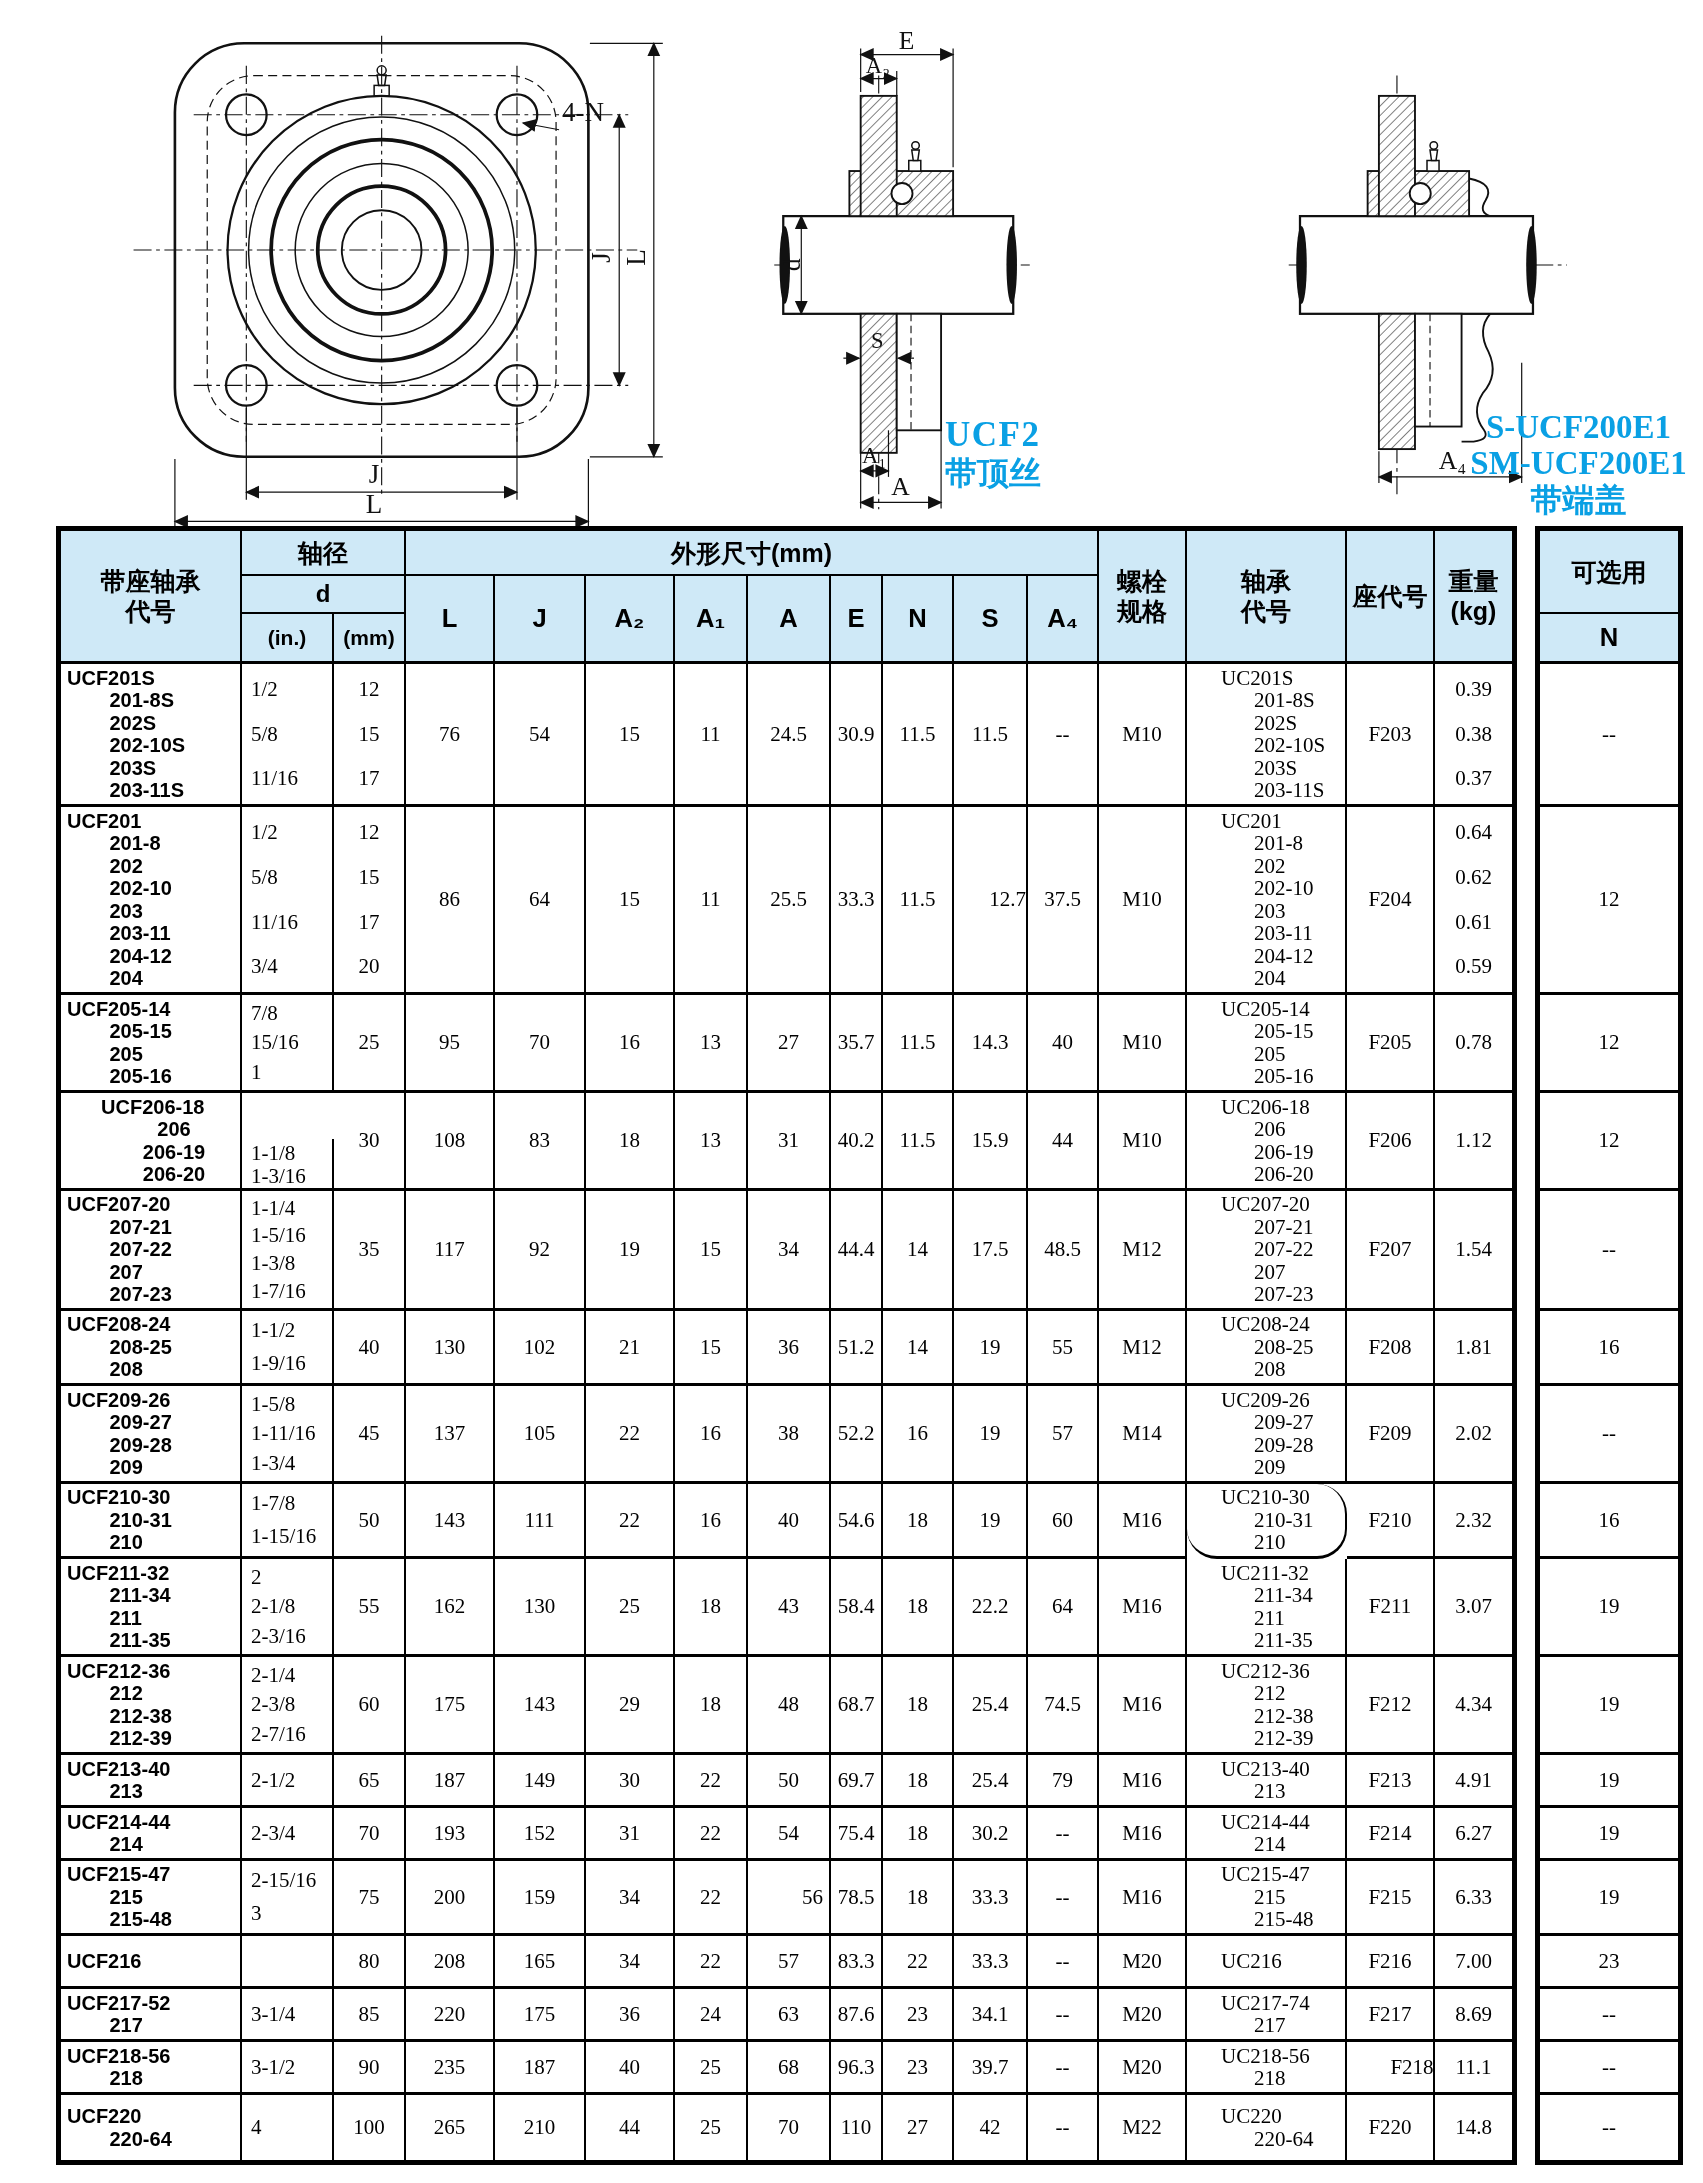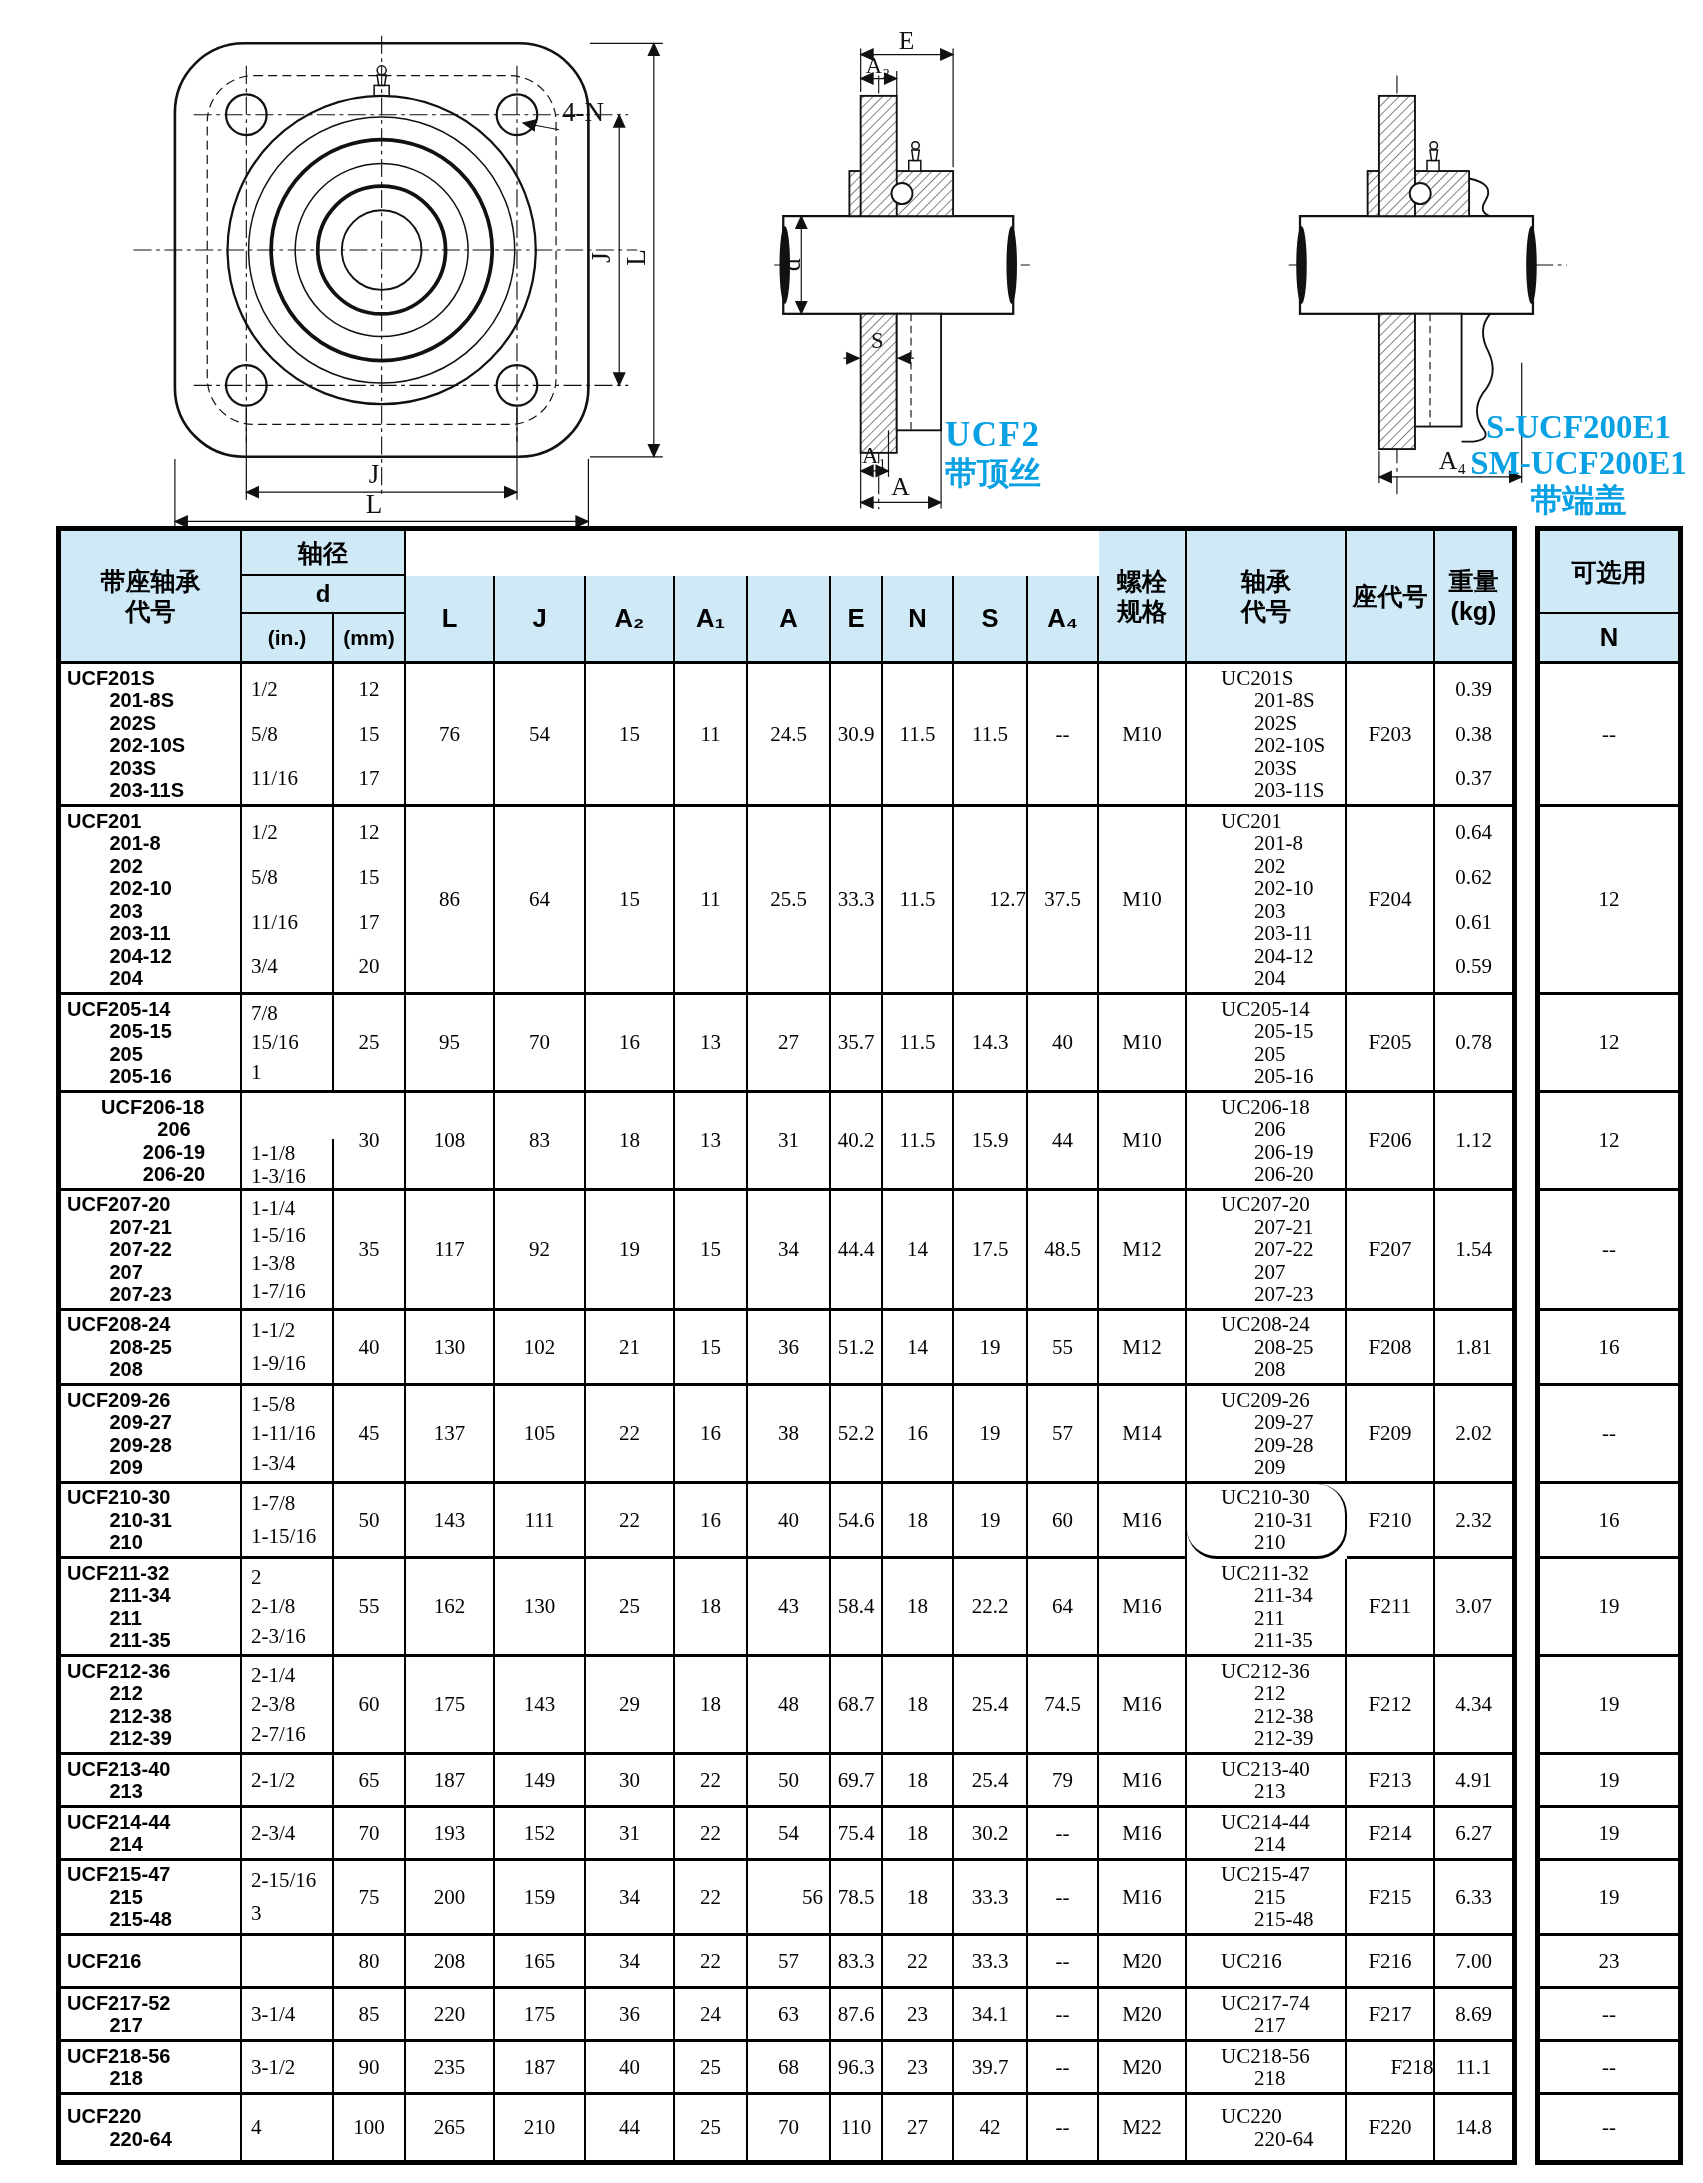--- a/index.html
+++ b/index.html
@@ -218,20 +218,21 @@
 <div id="main-grid">
 
   <div class="hcell hz hb" style="grid-column:1;grid-row:1/4">
     <div>带座轴承</div>
     <div>代号</div>
   </div>
   <div class="hcell hz" style="grid-column:2/4;grid-row:1">轴径</div>
   <div class="hcell hd" style="grid-column:2/4;grid-row:2">d</div>
   <div class="hcell hsub hb" style="grid-column:2;grid-row:3">(in.)</div>
   <div class="hcell hsub hb" style="grid-column:3;grid-row:3">(mm)</div>
+  <div class="hcell hz" style="grid-column:4/13;grid-row:1">外形尺寸(mm)</div>
   <div class="hcell hdim hb" style="grid-column:4;grid-row:2/4">L</div>
   <div class="hcell hdim hb" style="grid-column:5;grid-row:2/4">J</div>
   <div class="hcell hdim hb" style="grid-column:6;grid-row:2/4">A₂</div>
   <div class="hcell hdim hb" style="grid-column:7;grid-row:2/4">A₁</div>
   <div class="hcell hdim hb" style="grid-column:8;grid-row:2/4">A</div>
   <div class="hcell hdim hb" style="grid-column:9;grid-row:2/4">E</div>
   <div class="hcell hdim hb" style="grid-column:10;grid-row:2/4">N</div>
   <div class="hcell hdim hb" style="grid-column:11;grid-row:2/4">S</div>
   <div class="hcell hdim hb" style="grid-column:12;grid-row:2/4">A₄</div>
   <div class="hcell hz hb" style="grid-column:13;grid-row:1/4">

